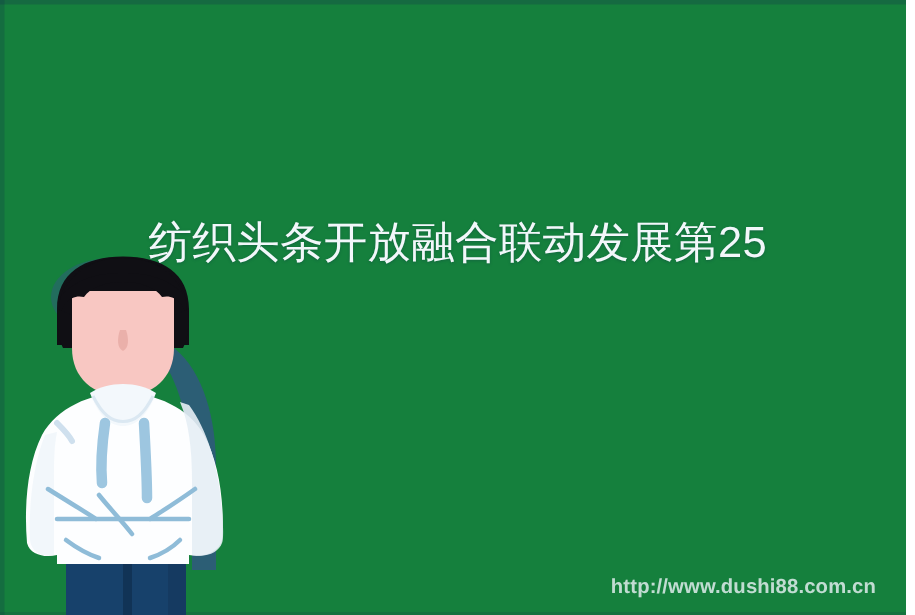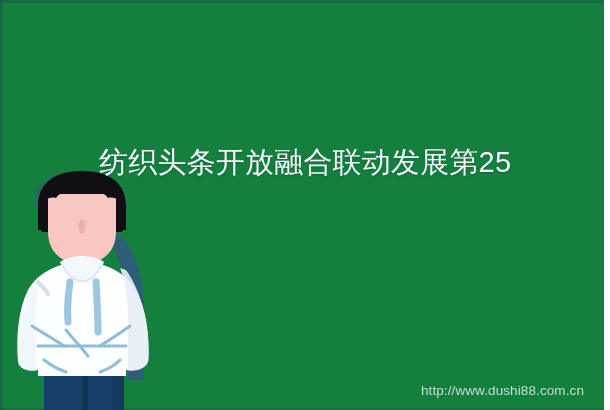--- a/index.html
+++ b/index.html
@@ -73,21 +73,21 @@
   }
 
   
   #watermark {
     position: absolute;
     right: 20px;
     bottom: 12px;
     color: rgba(236,243,247,0.80);
     font-size: 13.5px;
     letter-spacing: 0.1px;
-    font-weight: 400;
+    font-weight: 700;
     white-space: nowrap;
   }
 </style>
 </head>
 <body>
 
 <div id="canvas">
 
   <div id="edge-top"></div>
   <div id="edge-left"></div>

